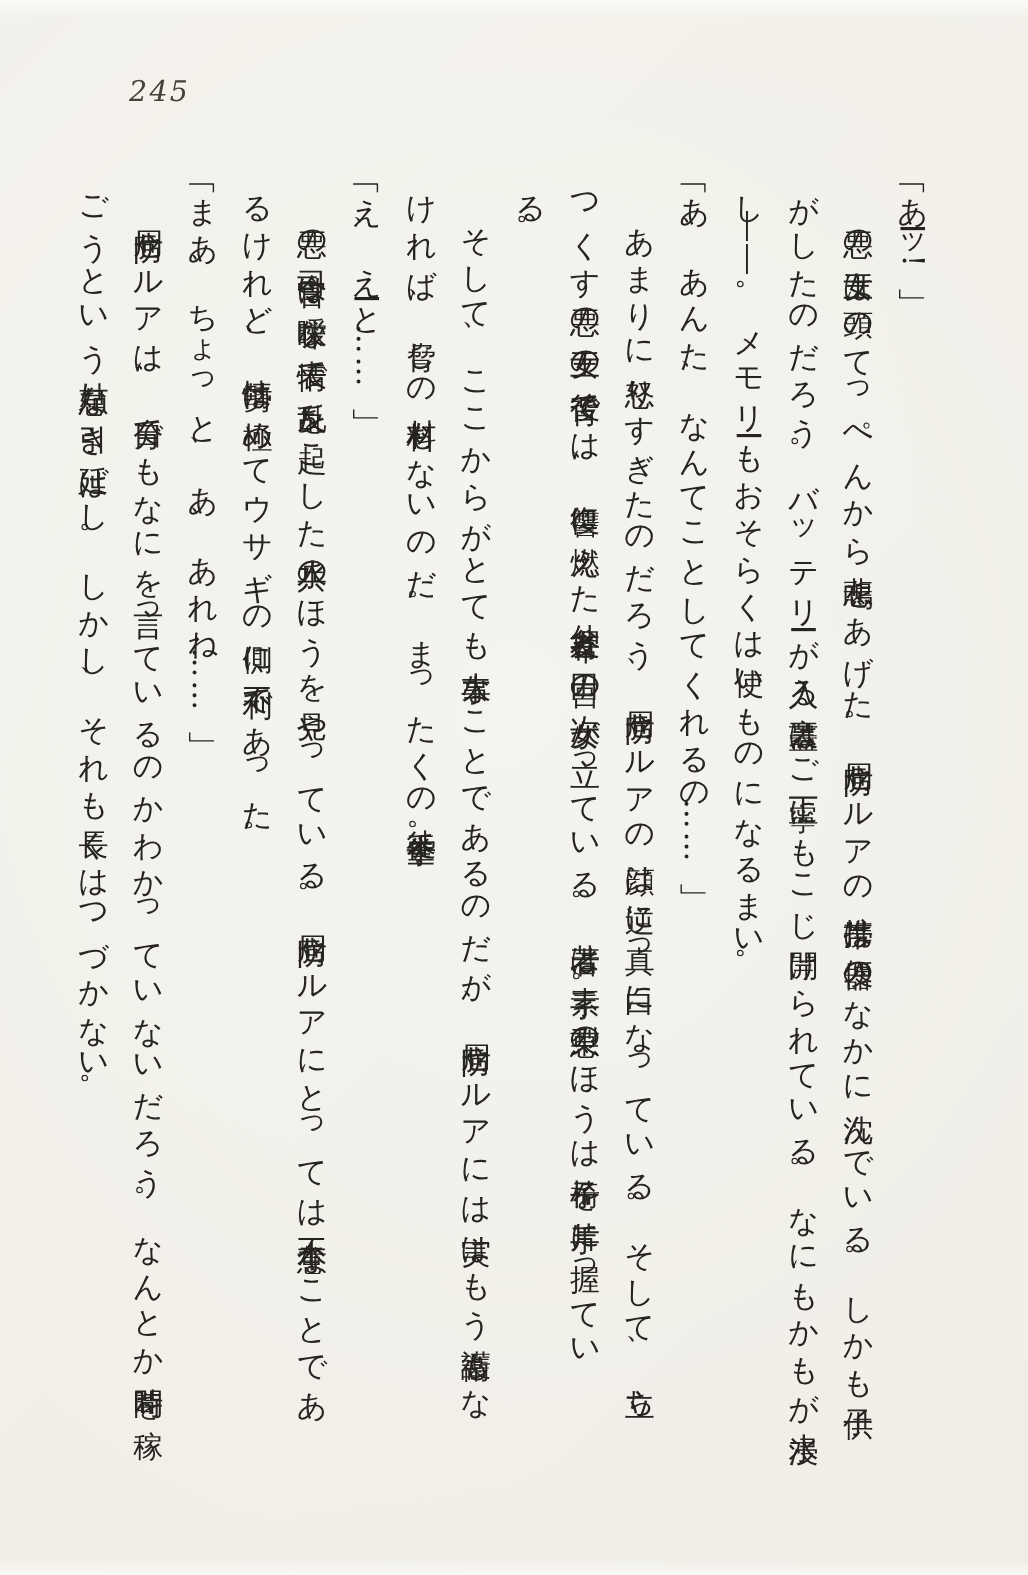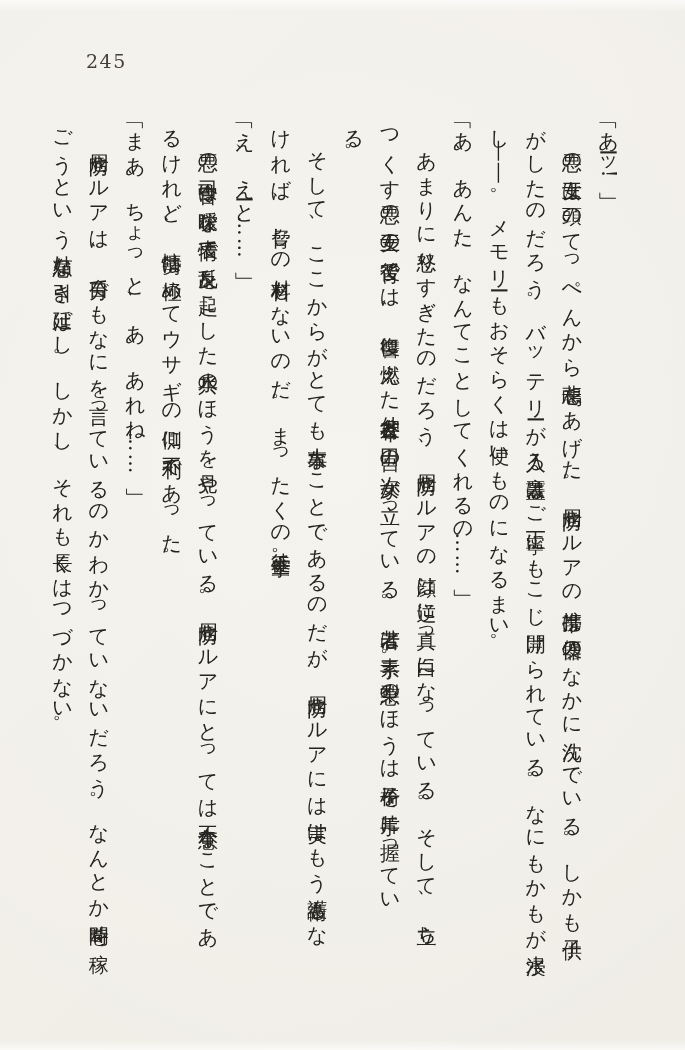--- a/index.html
+++ b/index.html
@@ -34,20 +34,21 @@
     inset: 0;
     
     background:
       radial-gradient(120% 90% at 50% 45%, rgba(255,255,255,0.25), rgba(0,0,0,0) 70%),
       linear-gradient(135deg, #f3f1eb 0%, #f1efe8 55%, #efede6 100%);
   }
   .page-number {
     position: absolute;
     top: 50px;
     left: 86px;
+    font-style: italic;
     font-size: 19px;
     letter-spacing: 1.5px;
     color: #44403a;
   }
   .text-block {
     position: absolute;
     top: 116px;
     right: 58px;
     height: 834px;
     writing-mode: vertical-rl;

